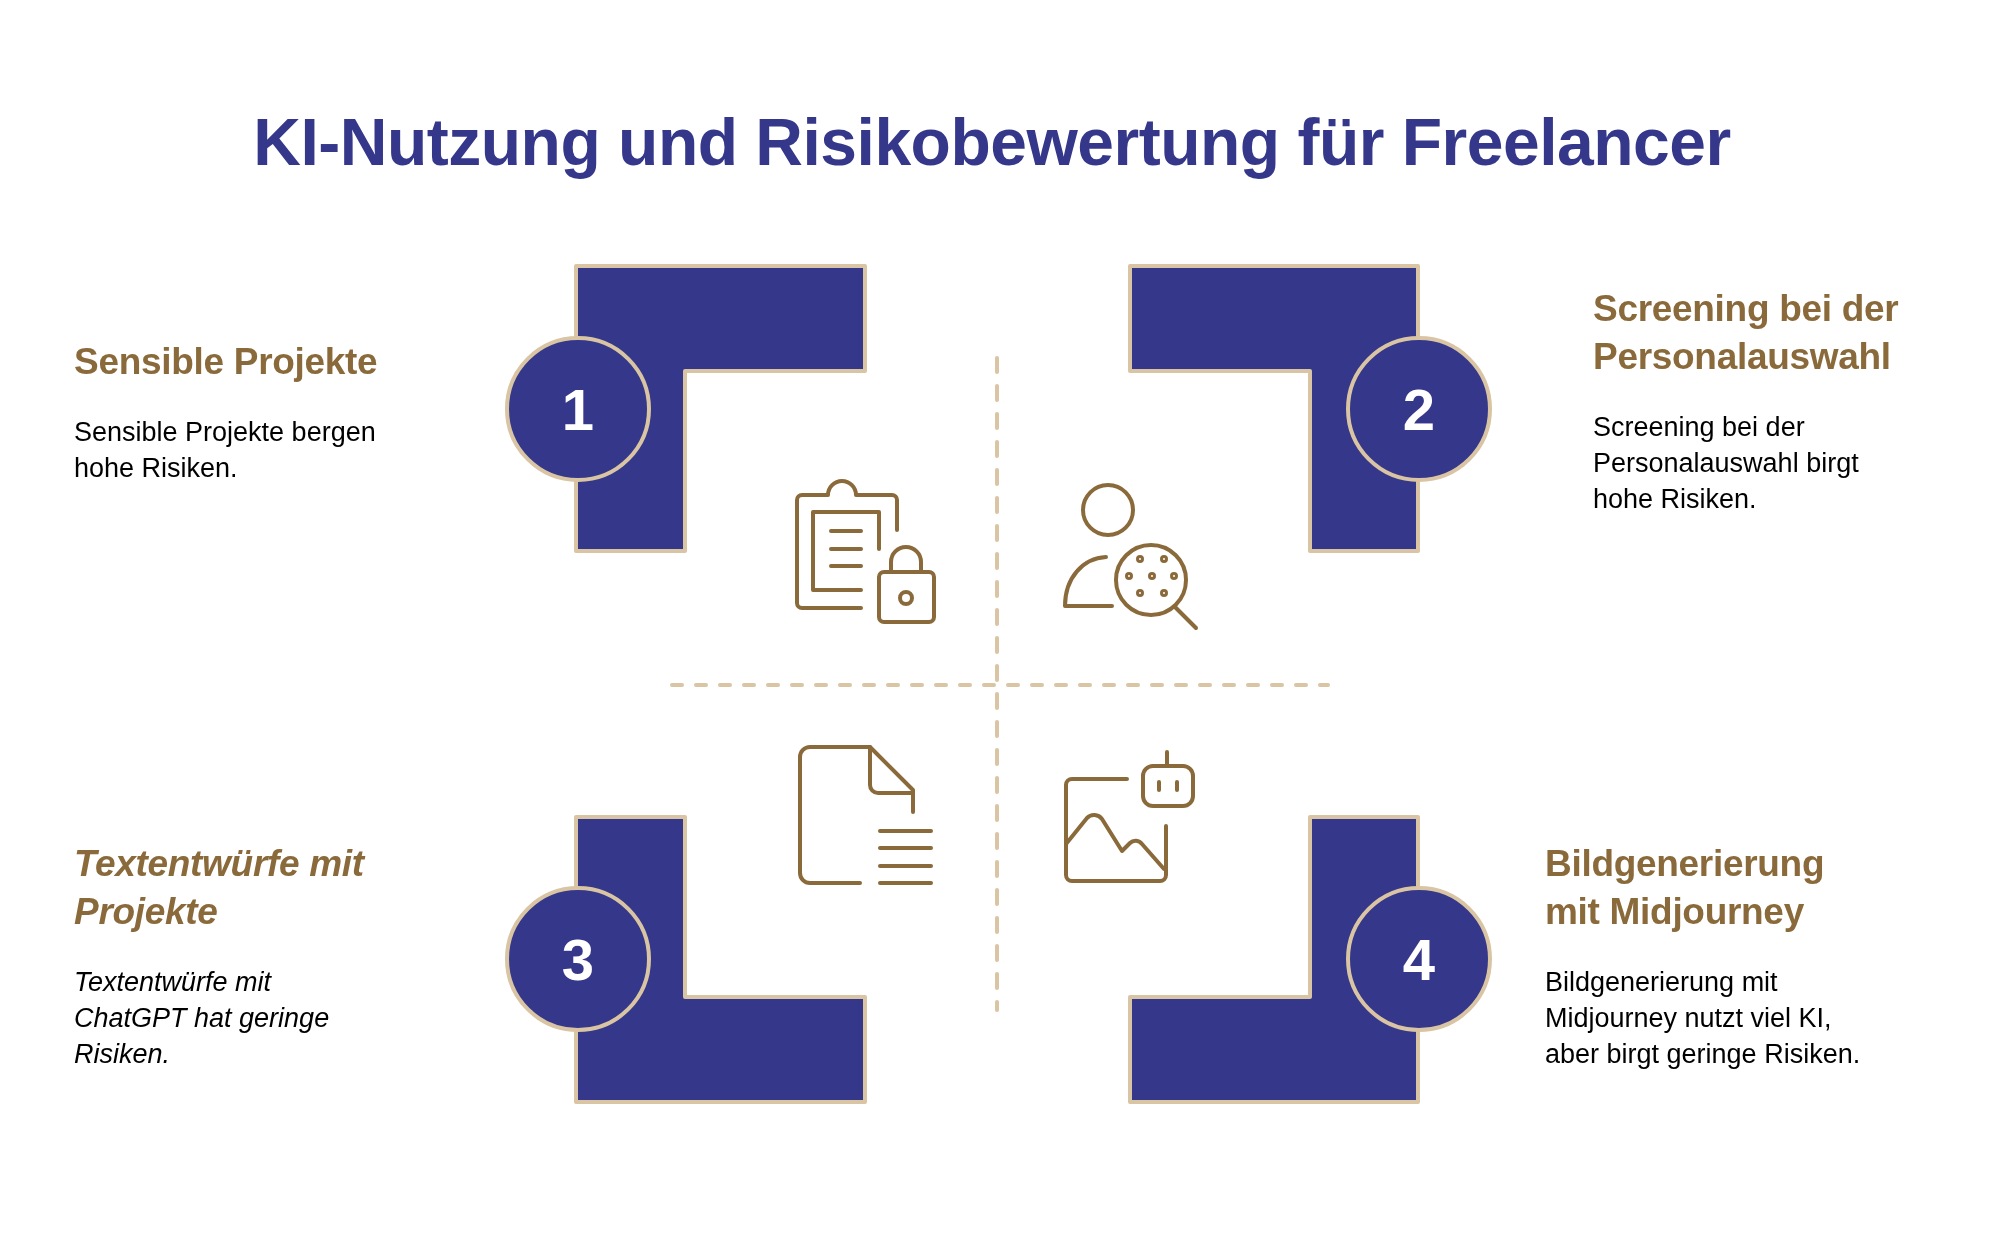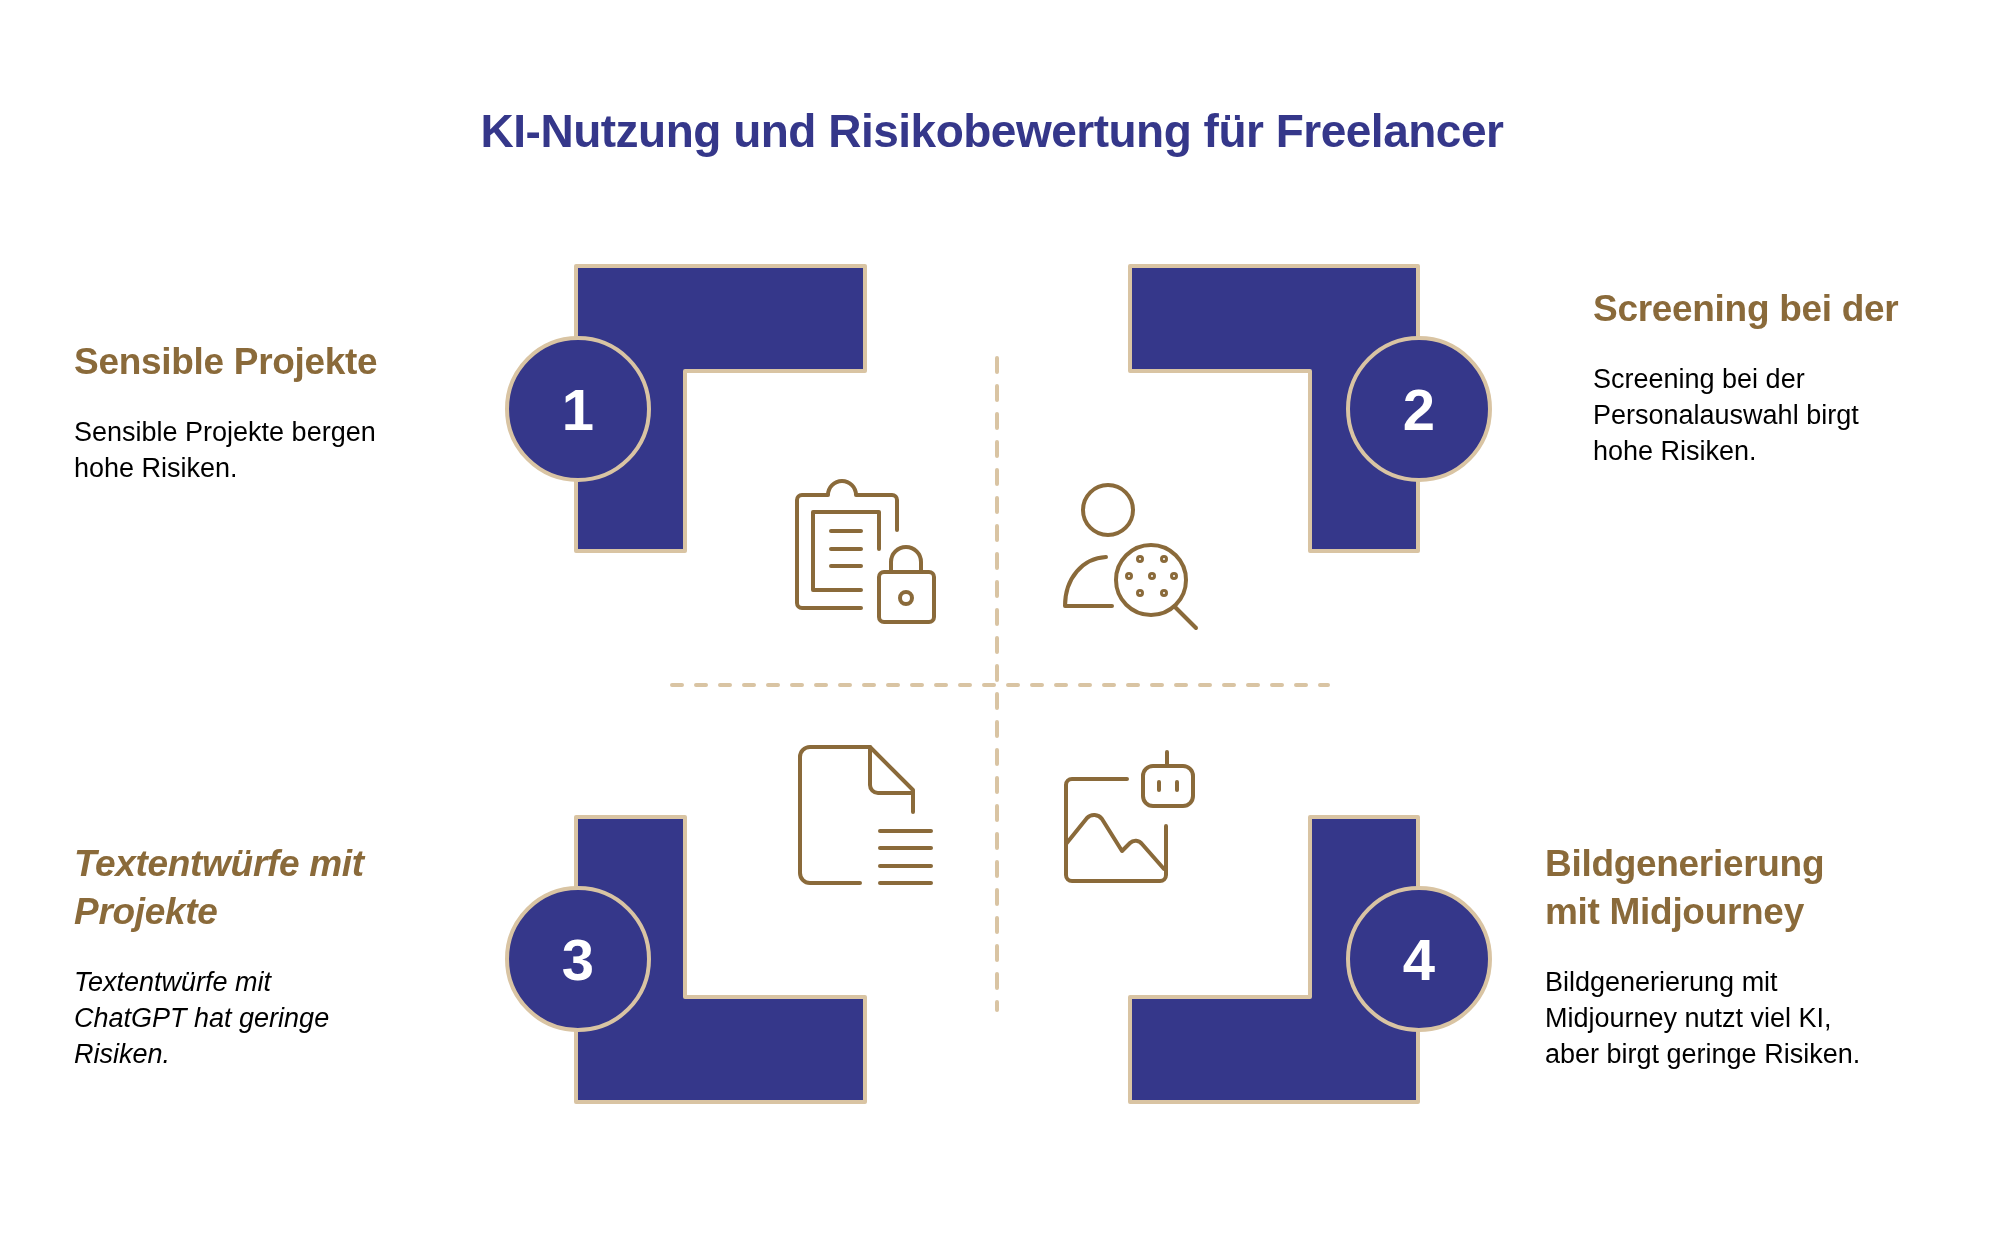--- a/index.html
+++ b/index.html
@@ -1,19 +1,19 @@
 <!DOCTYPE html>
 <html><head>
 <meta charset="utf-8">
 <style>
   html, body { margin: 0; padding: 0; background: #ffffff; }
   body { width: 2000px; height: 1250px; position: relative; overflow: hidden;
          font-family: "Liberation Sans", "DejaVu Sans", sans-serif; }
   .title { position: absolute; left: 0; width: 1984px; top: 104px; text-align: center;
-           font-size: 46px; font-weight: bold; color: #35378a; letter-spacing: -0.5px; }
+           font-size: 66px; font-weight: bold; color: #35378a; letter-spacing: -0.5px; }
   svg.canvas { position: absolute; left: 0; top: 0; }
   .block { position: absolute; }
   .block h2 { margin: 0; font-size: 37px; font-weight: bold; color: #8a6a3a; line-height: 48px; letter-spacing: -0.3px; }
   .block p { margin: 28px 0 0 0; font-size: 27px; color: #000000; line-height: 36px; }
   .left { text-align: left; right: 1546px; width: 380px; }
   .right { text-align: left; left: 1545px; width: 400px; }
   .num { font-family: "Liberation Sans", sans-serif; font-weight: bold; font-size: 58px; fill: #ffffff; }
 </style>
 </head>
 <body>
@@ -99,20 +99,21 @@
   <h2>Sensible Projekte</h2>
   <p>
     <span>Sensible Projekte bergen</span><br>
     <span>hohe Risiken.</span>
   </p>
 </div>
 
 <div class="block right" style="top: 285px; margin-left: 48px;">
   <h2>
     <span>Screening bei der</span><br>
+    <span>Personalauswahl</span>
   </h2>
   <p>
     <span>Screening bei der</span><br>
     <span>Personalauswahl birgt</span><br>
     <span>hohe Risiken.</span>
   </p>
 </div>
 
 <div class="block left" style="top: 840px; font-style: italic;">
   <h2>

